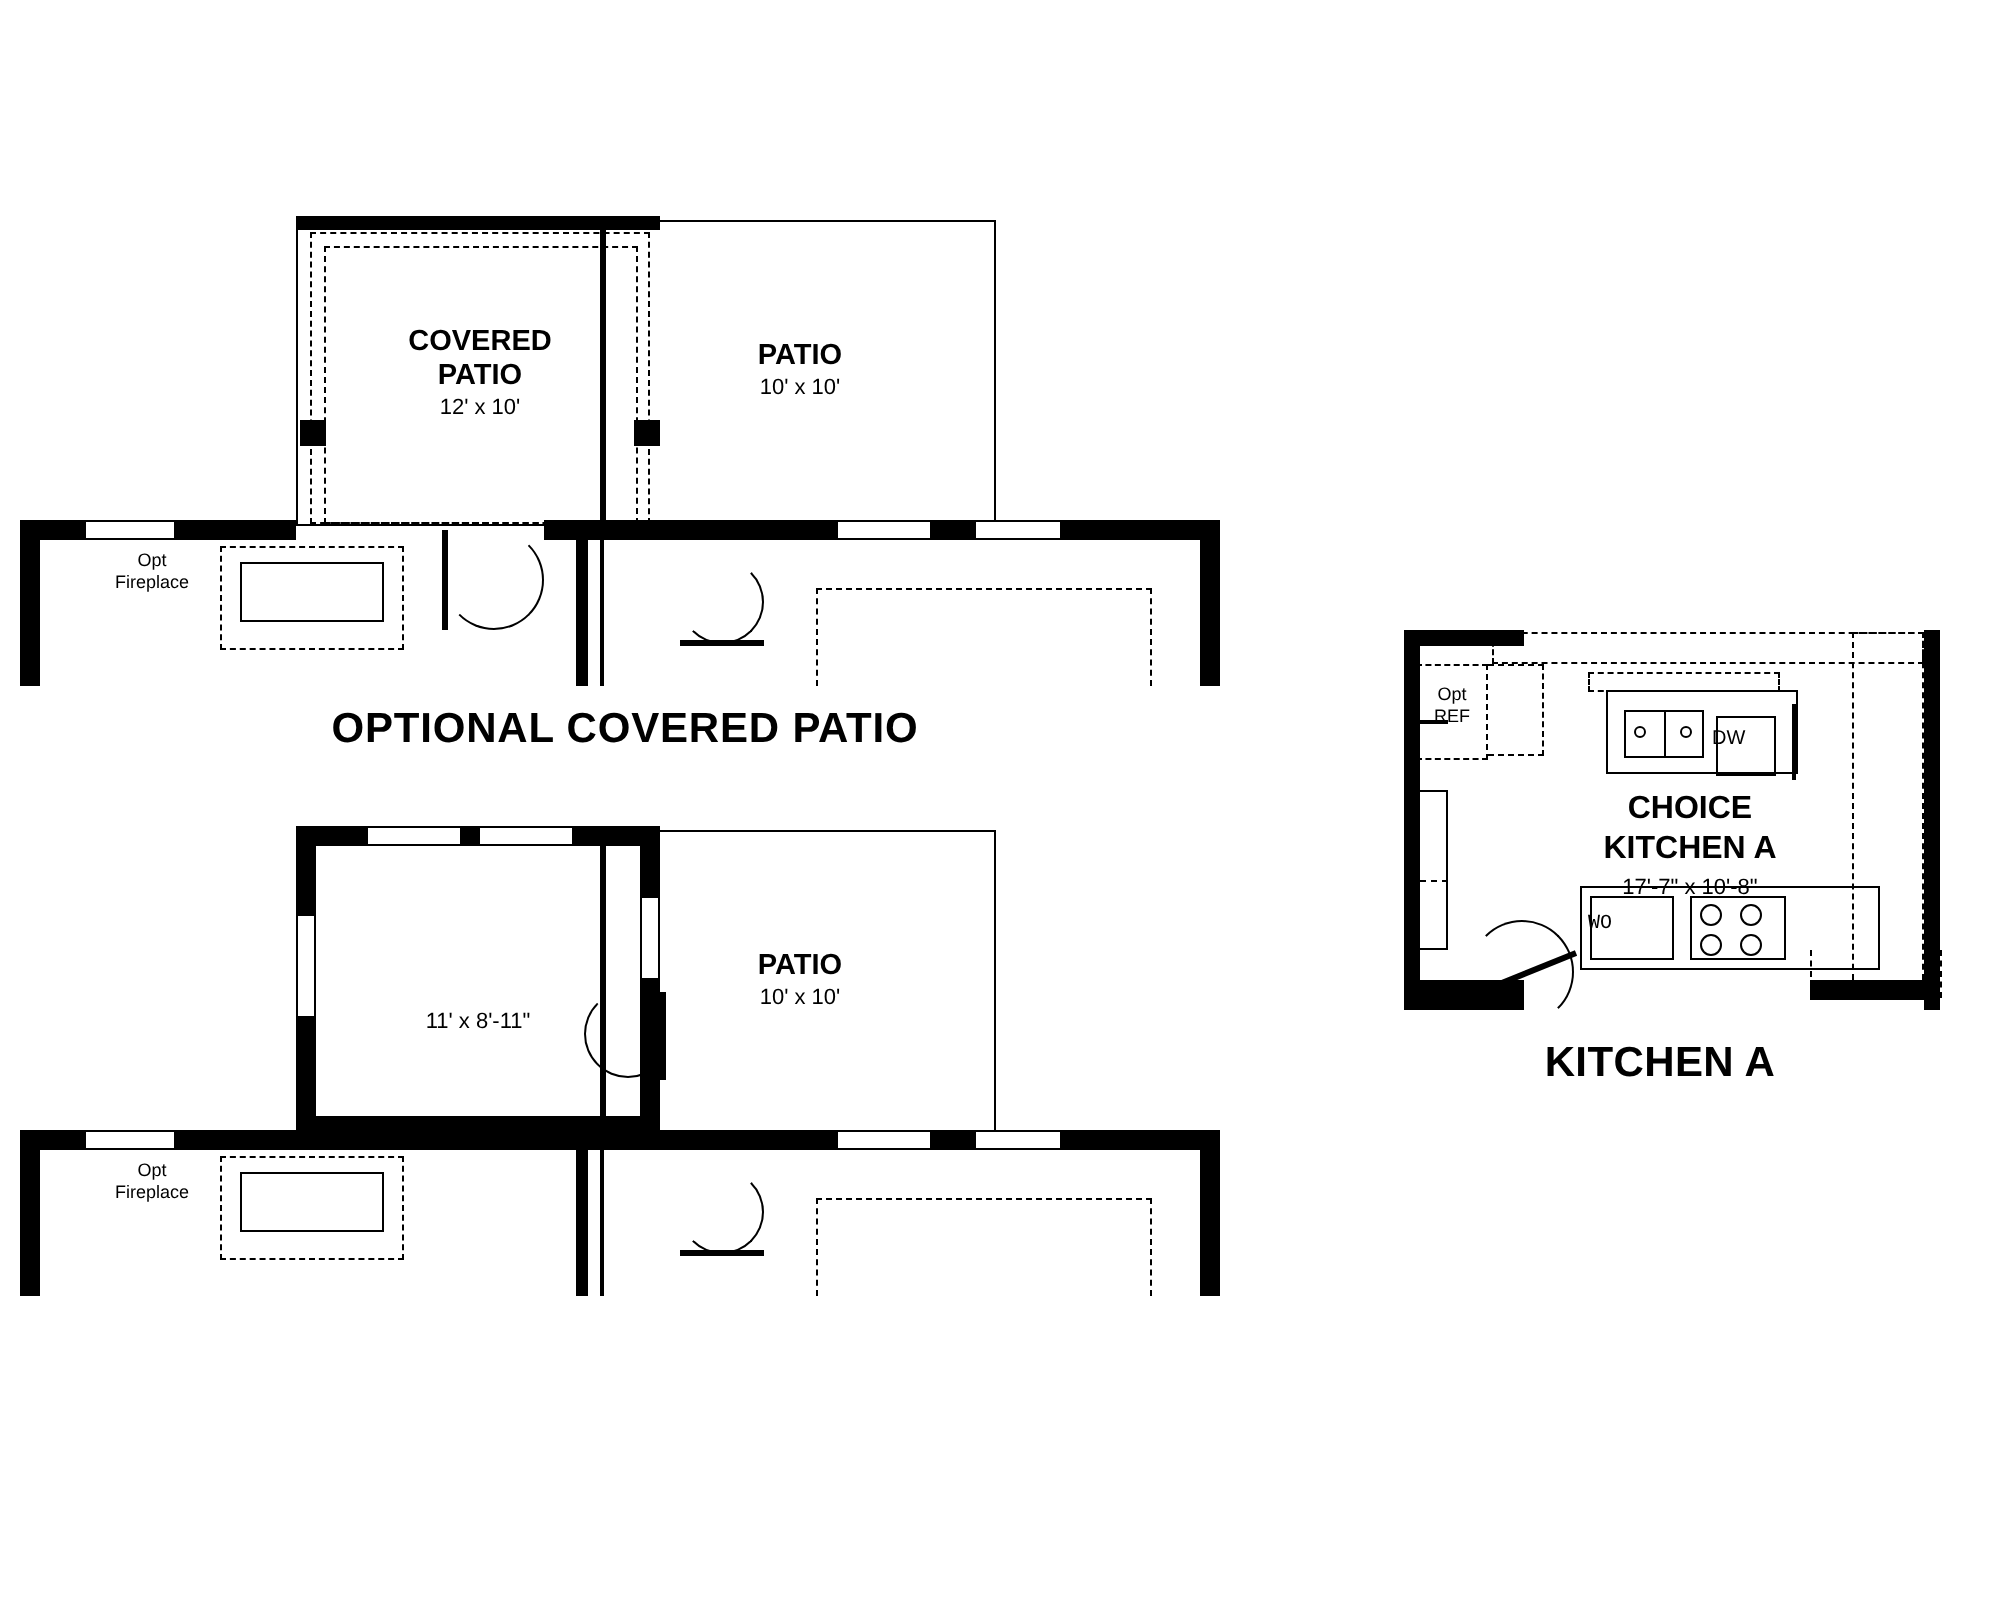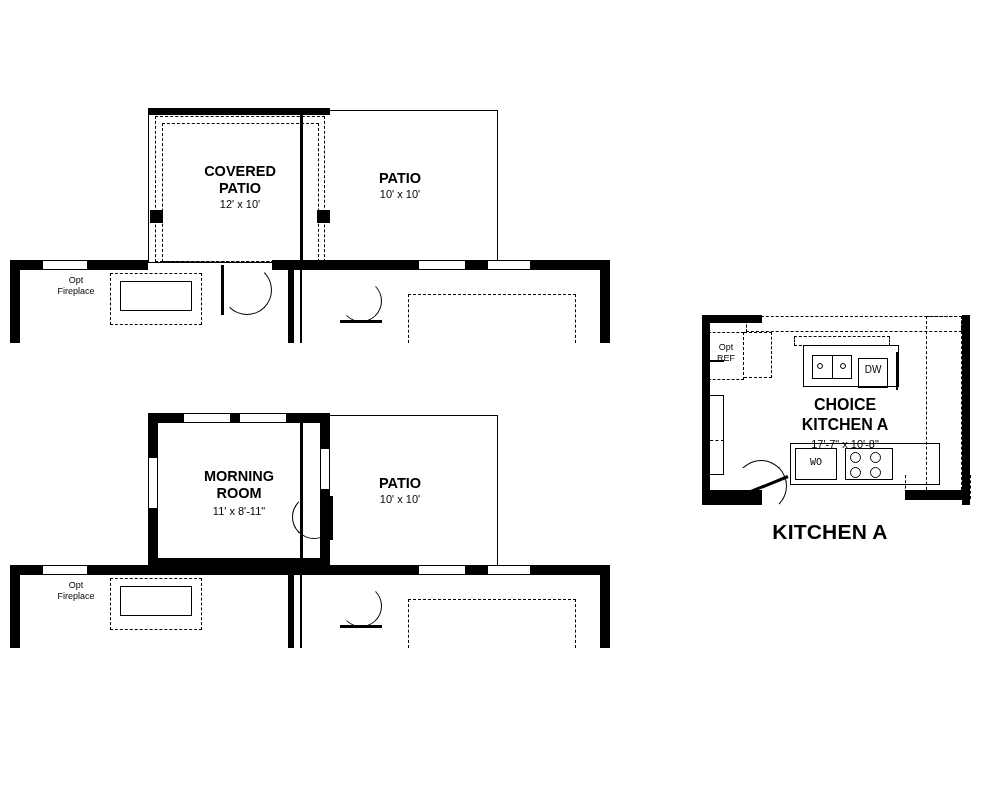--- a/index.html
+++ b/index.html
@@ -76,21 +76,20 @@
     white-space: nowrap;
   }
   .tiny-label {
     font-size: 9px;
     text-align: center;
     line-height: 11px;
     white-space: nowrap;
   }
   .appl-label {
     font-size: 10px;
-    text-align: center;
     white-space: nowrap;
   }
 
   
   .swing {
     border: 1.2px solid #000000;
     border-radius: 50%;
     background: transparent;
     box-sizing: border-box;
   }
@@ -153,42 +152,39 @@
 
     <div class="abs dashed-thin" style="left:408px; top:199px; width:168px; height:49px; border-bottom:none;"></div>
 
     <div class="abs dashed-thin" style="left:110px; top:178px; width:92px; height:52px;"></div>
     <div class="abs outline" style="left:120px; top:186px; width:72px; height:30px;"></div>
     <div class="abs tiny-label" style="left:46px; top:180px; width:60px;">
       <span>Opt</span><br>
       <span>Fireplace</span>
     </div>
 
+    <div class="abs plan-title" style="left:0px; top:258px; width:625px;">OPTIONAL COVERED PATIO</div>
   </div>
 
   <div class="abs" style="left:0px; top:400px; width:640px; height:300px;">
 
     <div class="abs outline" style="left:300px; top:15px; width:198px; height:153px;"></div>
 
     <div class="abs wall" style="left:148px; top:13px; width:182px; height:10px;"></div>
     <div class="abs wall" style="left:148px; top:13px; width:10px; height:155px;"></div>
     <div class="abs wall" style="left:320px; top:13px; width:10px; height:155px;"></div>
     <div class="abs wall" style="left:148px; top:158px; width:182px; height:10px;"></div>
 
     <div class="abs outline white-fill" style="left:183px; top:13px; width:48px; height:10px;"></div>
     <div class="abs outline white-fill" style="left:239px; top:13px; width:48px; height:10px;"></div>
     <div class="abs outline white-fill" style="left:148px; top:57px; width:10px; height:52px;"></div>
     <div class="abs outline white-fill" style="left:320px; top:48px; width:10px; height:42px;"></div>
 
     <div class="abs thin-line" style="left:301px; top:15px; width:1.5px; height:153px;"></div>
 
-    <div class="abs room-name" style="left:164px; top:68px; width:150px;">
-      <span>MORNING</span><br>
-      <span>ROOM</span>
-    </div>
     <div class="abs room-dim" style="left:164px; top:105px; width:150px;">11' x 8'-11"</div>
 
     <div class="abs room-name" style="left:325px; top:75px; width:150px;">PATIO</div>
     <div class="abs room-dim" style="left:325px; top:93px; width:150px;">10' x 10'</div>
 
     <div class="abs swing swing-bl" style="left:292px; top:95px; width:44px; height:44px;"></div>
     <div class="abs thin-line" style="left:330px; top:96px; width:3px; height:44px;"></div>
 
     <div class="abs wall" style="left:10px; top:165px; width:278px; height:10px;"></div>
     <div class="abs wall" style="left:288px; top:165px; width:322px; height:10px;"></div>

